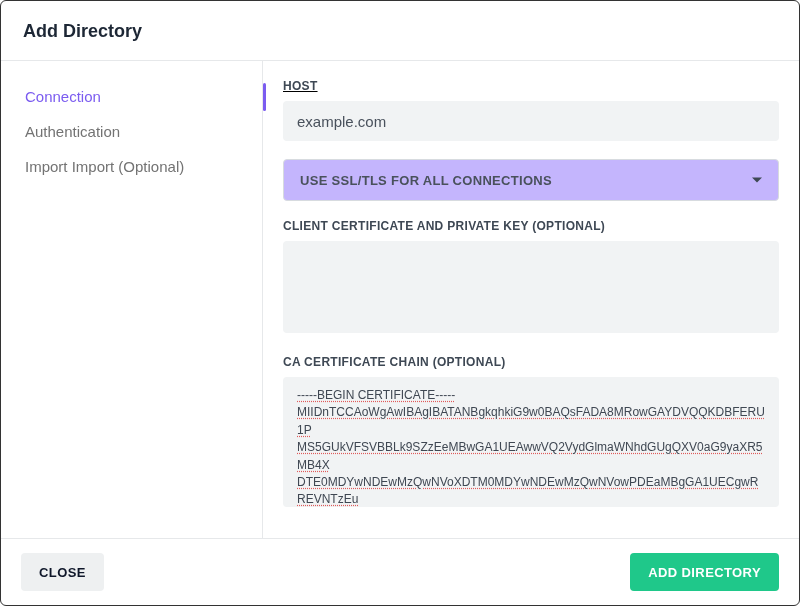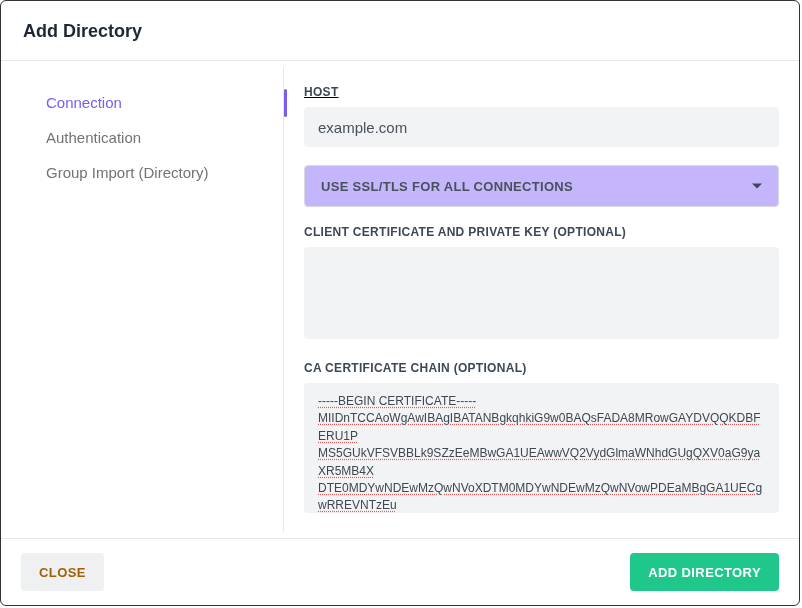--- a/index.html
+++ b/index.html
@@ -11,36 +11,34 @@
     overflow: hidden;
   }
   .modal {
     width: 800px;
     height: 606px;
     border: 1px solid #333;
     border-radius: 6px;
     display: flex;
     flex-direction: column;
     background: #fff;
-    gap: 6px;
   }
   .modal-header {
     padding: 20px 22px 18px 22px;
     border-bottom: 1px solid #e6e8ea;
   }
   .modal-title {
     font-size: 18px;
     font-weight: 700;
     color: #1d2735;
   }
   .modal-body {
     flex: 1;
     display: flex;
     overflow: hidden;
-    margin-left: 21px;
   }
   .sidebar {
     width: 262px;
     border-right: 1px solid #e6e8ea;
     padding: 18px 0;
   }
   .sidebar-item {
     padding: 9px 24px;
     font-size: 15px;
     color: #737373;
@@ -156,21 +154,21 @@
     padding: 0 18px;
     border: none;
     border-radius: 4px;
     font-size: 13px;
     font-weight: 700;
     letter-spacing: 0.4px;
     cursor: pointer;
   }
   .btn-close {
     background: #eef0f1;
-    color: #a16207;
+    color: #0f172a;
   }
   .btn-primary {
     background: #1fc88a;
     color: #fff;
   }
   
   .ta-cert::-webkit-scrollbar { width: 10px; }
   .ta-cert::-webkit-scrollbar-track { background: #e9ebec; border-radius: 4px; }
   .ta-cert::-webkit-scrollbar-thumb { background: #c4c8cc; border-radius: 4px; }
 </style>
@@ -186,21 +184,21 @@
   <div class="modal-body">
 
     <div class="sidebar">
       <div class="sidebar-item active">
         <span>Connection</span>
       </div>
       <div class="sidebar-item">
         <span>Authentication</span>
       </div>
       <div class="sidebar-item">
-        <span>Group Import (Directory)</span>
+        <span>Import Import (Optional)</span>
       </div>
     </div>
 
     <div class="content">
       <div class="active-indicator"></div>
 
       <div class="row">
         <div class="field">
           <div class="label">HOST</div>
           <input class="input" type="text" value="example.com" style="">

